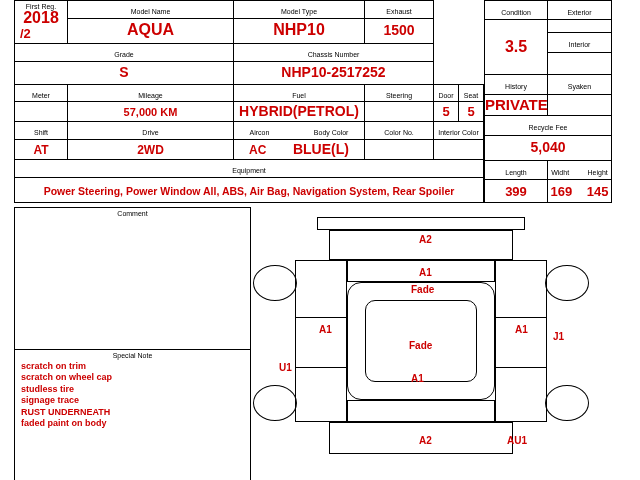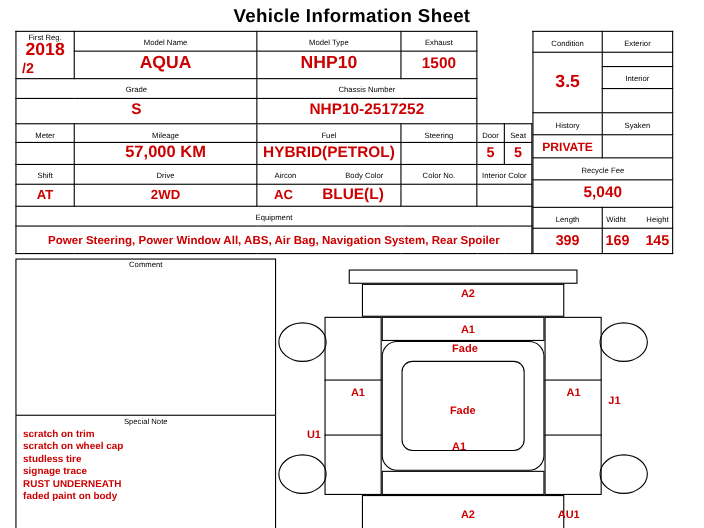--- a/index.html
+++ b/index.html
@@ -42,22 +42,22 @@
   }
   .lbl {
     font-size: 7px;
     color: #000;
     font-weight: normal;
   }
   .val {
     color: #cc0000;
     font-weight: bold;
   }
-  .v10 { font-size: 11px; text-align: right; }
-  .v11 { font-size: 15px; }
+  .v10 { font-size: 15px; text-align: right; }
+  .v11 { font-size: 11px; }
   .v12 { font-size: 12px; }
   .v13 { font-size: 13px; }
   .v14 { font-size: 14px; }
   .v16 { font-size: 16px; }
 
   
   .topwrap {
     margin: 0 14px;
     display: flex;
   }
@@ -122,21 +122,20 @@
     color: #cc0000;
     font-weight: bold;
     font-size: 10.5px;
   }
 </style>
 </head>
 <body>
 
 <div class="sheet">
 
-  <div class="title">Vehicle Information Sheet</div>
 
   <div class="topwrap">
 
     <table class="grid maintable">
       <tbody>
           <tr>
         <td rowspan="2" style="width:52px">
           <div class="lbl">First Reg.</div>
           <div class="val v16">2018</div>
           <div class="val v13" style="text-align:left;padding-left:5px">/2</div>

